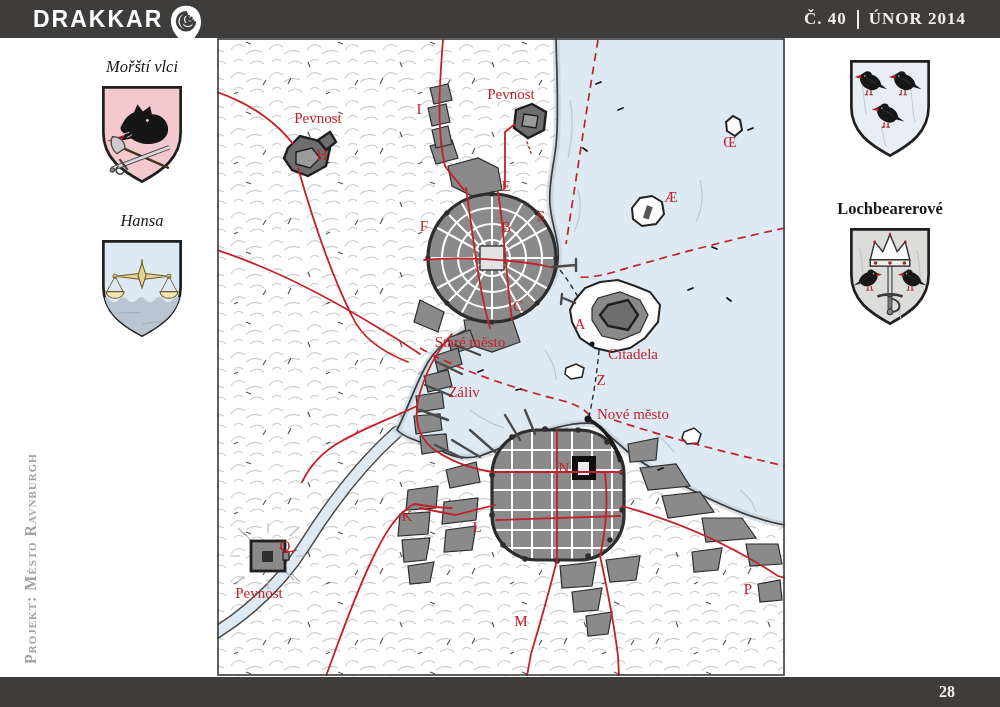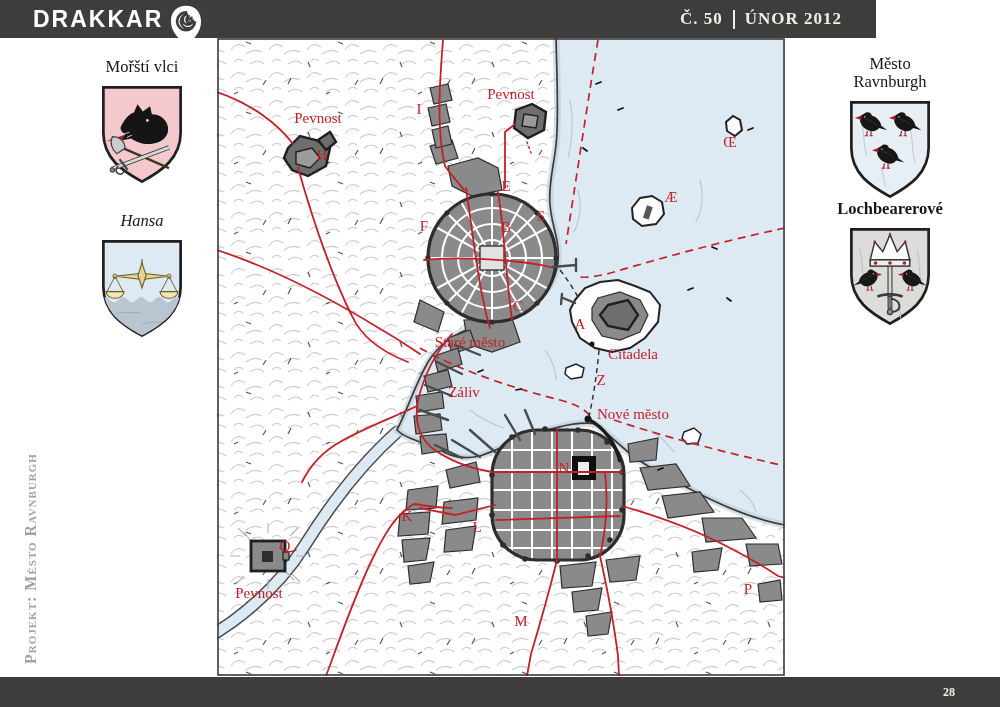--- a/index.html
+++ b/index.html
@@ -1,37 +1,37 @@
 <!DOCTYPE html>
 <html style="--bar: #3e3d3c; --accent-red: #c32129; --sea: #dde9f3; --city-gray: #8a8a8a;"><head>
 <meta charset="utf-8">
 <style>
   html,body{margin:0;padding:0;}
   body{width:1000px;height:707px;position:relative;background:#fff;overflow:hidden;
        font-family:"Liberation Serif",serif;}
   
-  .topbar{position:absolute;top:0;left:0;width:876px;height:38px;background:var(--bar,#3e3d3c);z-index:5;}
+  .topbar{position:absolute;top:0;left:0;width:1000px;height:38px;background:var(--bar,#3e3d3c);z-index:5;}
   .logo{position:absolute;left:33px;top:4px;display:flex;align-items:flex-start;gap:7px;color:#fff;}
   .logo .wordmark{font-family:"Liberation Sans",sans-serif;font-weight:900;font-size:23px;
        letter-spacing:2px;transform:scaleY(1.05);line-height:30px;}
   .issue{position:absolute;right:34px;top:0;height:38px;display:flex;align-items:center;
        color:#f1efec;font-weight:700;font-size:17px;letter-spacing:1px;}
   .issue .divider{display:inline-block;width:2px;height:19px;background:#f1efec;margin:0 10px;}
   .bottombar{position:absolute;left:0;bottom:0;width:1000px;height:30px;background:var(--bar,#3e3d3c);z-index:5;}
   .pagenum{position:absolute;right:45px;top:0;height:30px;display:flex;align-items:center;
-       color:#f1efec;font-weight:700;font-size:12px;}
+       color:#f1efec;font-weight:700;font-size:16px;}
   
   .project-note{position:absolute;left:22px;top:424px;height:240px;writing-mode:vertical-rl;
        transform:rotate(180deg);font-variant:small-caps;font-weight:700;font-size:16px;
        color:#a3a3a3;letter-spacing:1px;white-space:nowrap;}
   
   .coa{position:absolute;width:134px;text-align:center;margin:0;}
   .coa figcaption{font-size:16.5px;color:#161616;line-height:1.08;margin-bottom:5px;}
   .coa svg{display:block;margin:0 auto;}
-  #coa-morsti{left:75px;top:58px;}
+  #coa-morsti{left:75px;top:58px;font-style:italic;}
   #coa-hansa{left:75px;top:212px;font-style:italic;}
   #coa-ravnburgh{left:823px;top:55px;}
   #coa-lochbearer{left:823px;top:200px;font-weight:bold;}
   
   .map-wrap{position:absolute;left:217px;top:38px;width:568px;height:638px;}
   .maplabel{font-family:"Liberation Serif",serif;font-size:15px;fill:var(--accent-red,#c32129);
        text-anchor:middle;}
   .sea-fill{fill:var(--sea,#dde9f3);}
   .coastband{fill:none;stroke:#b9c9d6;stroke-width:7;opacity:.55;}
   .coast{fill:none;stroke:#3b3b3b;stroke-width:1.7;}
@@ -73,23 +73,23 @@
 
 <div class="topbar">
   <div class="logo">
     <span class="wordmark">DRAKKAR</span>
     <svg width="32" height="45" viewBox="0 0 34 46">
       <path d="M17,1 C28,1 33,9 33,18 C33,30 24,36 18,45 C14,38 1,32 1,17 C1,7 8,1 17,1 Z" fill="#ffffff"></path>
       <path d="M17,8 a9.5,9.5 0 1,0 9.5,9.5 a7.5,7.5 0 1,1 -7.5,-7.5 a5.5,5.5 0 1,0 5.5,5.5 a3.5,3.5 0 1,1 -3.5,-3.5 a1.8,1.8 0 1,0 1.8,1.8" fill="none" stroke="#3e3d3c" stroke-width="2.8" stroke-linecap="round"></path>
     </svg>
   </div>
   <div class="issue">
-    <span>Č. 50</span>
+    <span>Č. 40</span>
     <span class="divider"></span>
-    <span>ÚNOR 2012</span>
+    <span>ÚNOR 2014</span>
   </div>
 </div>
 
 <div class="bottombar">
   <span class="pagenum">28</span>
 </div>
 
 <div class="project-note">Projekt: Město Ravnburgh</div>
 
 <figure class="coa" id="coa-morsti">
@@ -132,21 +132,20 @@
       <circle cx="20" cy="46" r="2.4" fill="#e6d391" stroke="#6b5a26" stroke-width="1"></circle>
       <circle cx="80" cy="46" r="2.4" fill="#e6d391" stroke="#6b5a26" stroke-width="1"></circle>
       <path d="M20,46 L11,63 M20,46 L29,63 M80,46 L71,63 M80,46 L89,63" stroke="#6b5a26" stroke-width="1"></path>
       <path d="M10,63 A10,7.5 0 0,0 30,63 Z" fill="#f2e7b4" stroke="#6b5a26" stroke-width="1.2"></path>
       <path d="M70,63 A10,7.5 0 0,0 90,63 Z" fill="#f2e7b4" stroke="#6b5a26" stroke-width="1.2"></path>
     </g>
   </svg>
 </figure>
 
 <figure class="coa" id="coa-ravnburgh">
-  <figcaption style="width:90px;margin:0 auto 5px;">Město Ravnburgh</figcaption>
   <svg width="92" height="106" viewBox="0 0 100 118">
     <use href="#shield" stroke="#1f1f1f" stroke-width="3" fill="#e7eef4"></use>
     <path d="M18,30 C22,40 20,55 24,66 M72,35 C76,48 74,62 78,74 M40,80 C44,88 42,96 46,102" stroke="#c3cdd6" stroke-width="1.2" fill="none"></path>
     <g>
         <use href="#raven" transform="translate(10,16) scale(0.82)"></use>
       </g>
     <g>
         <use href="#raven" transform="translate(48,16) scale(0.82)"></use>
       </g>
     <g>

